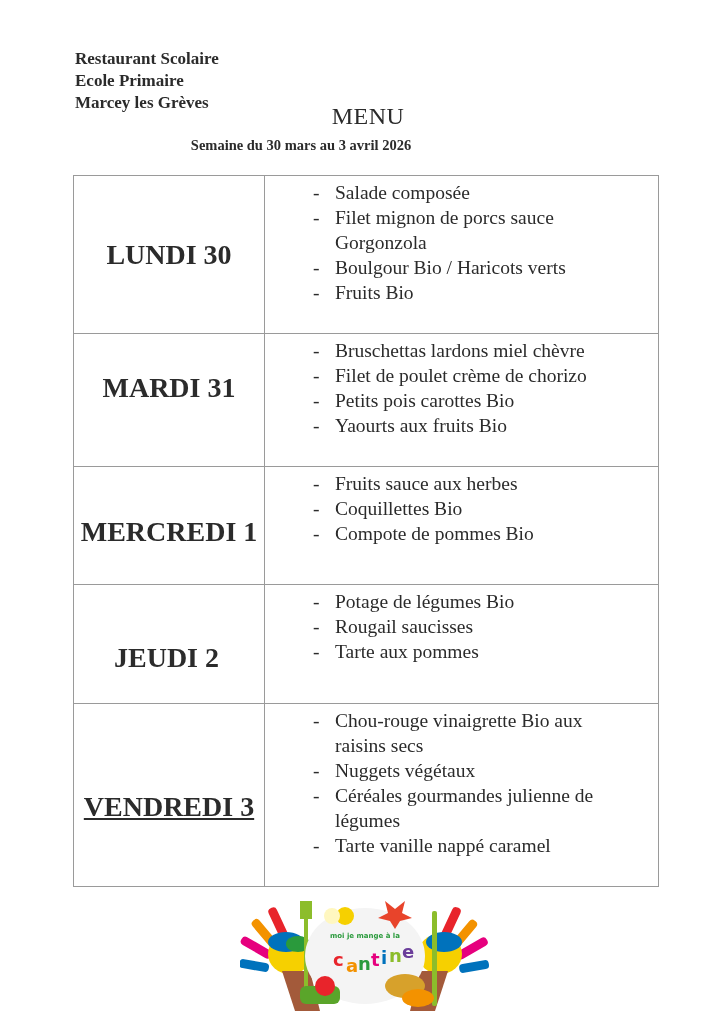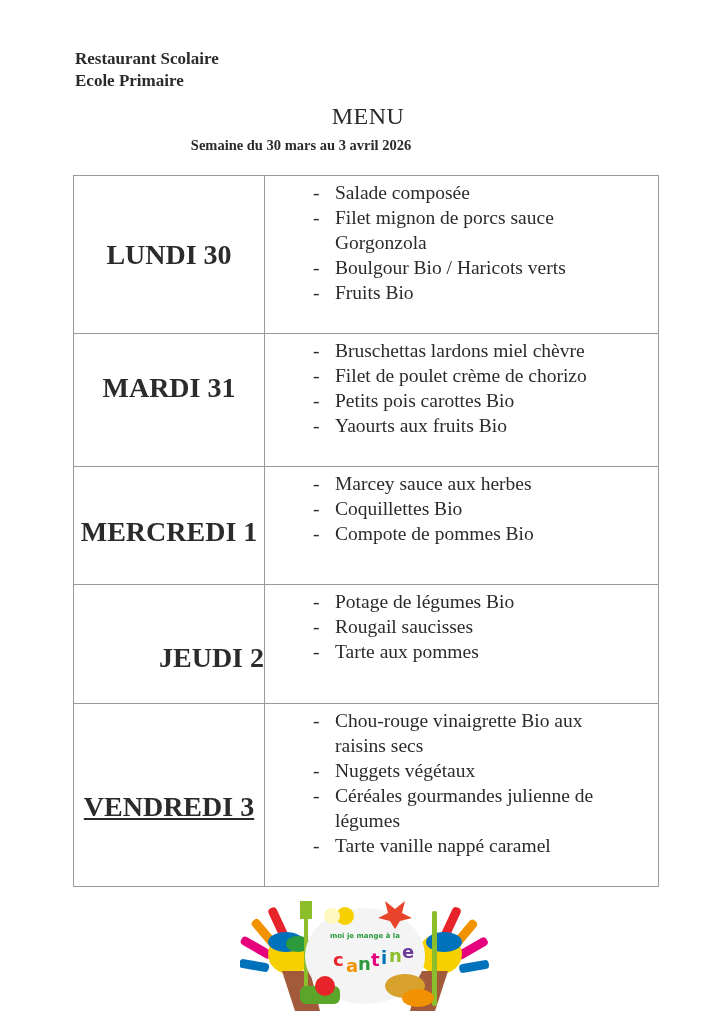--- a/index.html
+++ b/index.html
@@ -21,20 +21,21 @@
   ul.items li::before { content:"-"; position:absolute; left:0; top:0; }
   .day-label { display:block; }
   .logo { position:absolute; left:240px; top:886px; width:250px; height:130px; }
 </style>
 </head>
 <body>
 
 <div class="header">
   <div>Restaurant Scolaire</div>
   <div>Ecole Primaire</div>
+  <div>Marcey les Grèves</div>
 </div>
 
 <div class="title">MENU</div>
 <div class="subtitle">Semaine du 30 mars au 3 avril 2026</div>
 
 <table class="menu">
   <tbody>
       <tr style="height:158px;">
     <td class="day">
       <span class="day-label">LUNDI 30</span>
@@ -60,28 +61,28 @@
         <li>Yaourts aux fruits Bio</li>
       </ul>
     </td>
   </tr>
   <tr style="height:118px;">
     <td class="day" style="vertical-align:top !important;">
       <span class="day-label" style="margin-top:49px;">MERCREDI 1</span>
     </td>
     <td class="dishes">
       <ul class="items">
-        <li>Marcey sauce aux herbes</li>
+        <li>Fruits sauce aux herbes</li>
         <li>Coquillettes Bio</li>
         <li>Compote de pommes Bio</li>
       </ul>
     </td>
   </tr>
   <tr style="height:119px;">
-    <td class="day" style="vertical-align:top !important; text-align:right;">
+    <td class="day" style="vertical-align:top !important; text-align:left;">
       <span class="day-label" style="margin-top:57px; padding-left:40px;">JEUDI 2</span>
     </td>
     <td class="dishes">
       <ul class="items">
         <li>Potage de légumes Bio</li>
         <li>Rougail saucisses</li>
         <li>Tarte aux pommes</li>
       </ul>
     </td>
   </tr>

